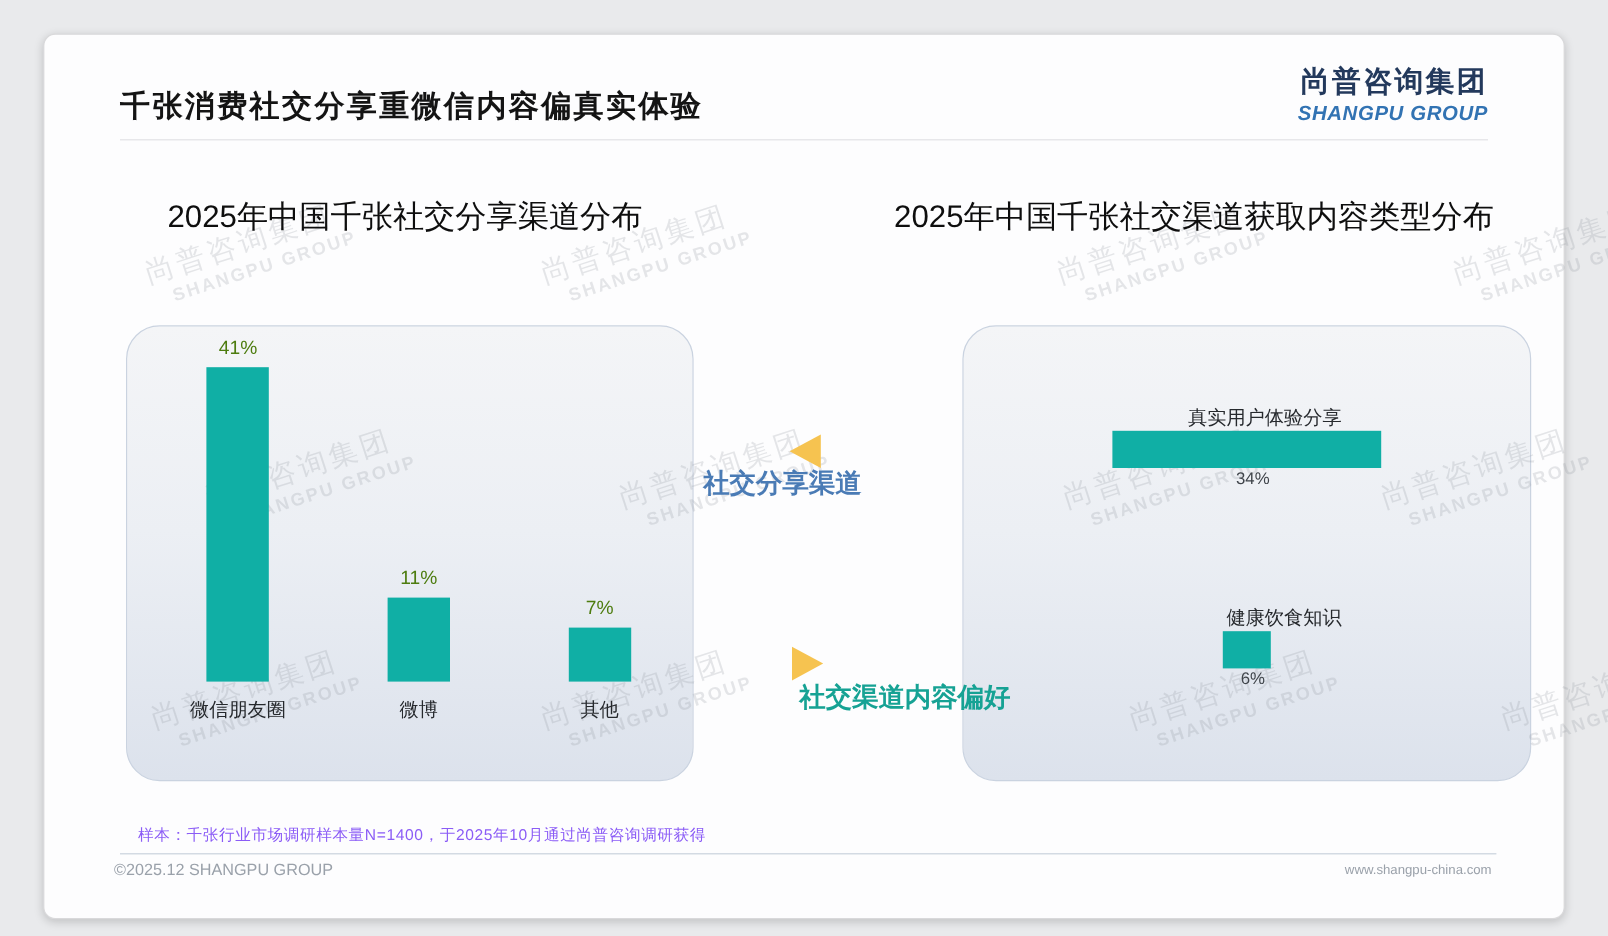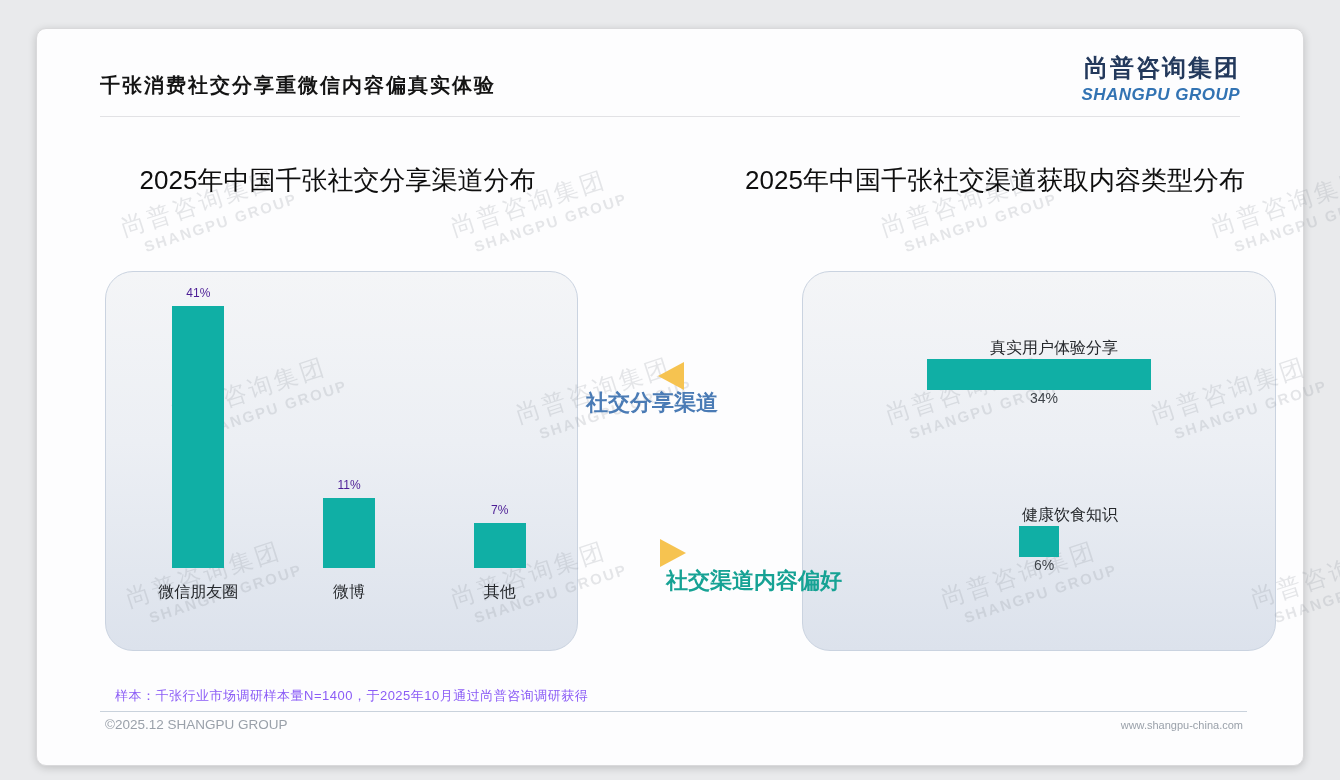--- a/index.html
+++ b/index.html
@@ -13,21 +13,21 @@
   #page { position:absolute; left:0; top:0; width:1340px; height:780px; }
 
   .white-card {
     position:absolute; left:36px; top:28px; width:1268px; height:738px;
     background:#FDFDFE; border:1px solid #D9D9DB; border-radius:10px;
     box-shadow:0 2px 8px rgba(0,0,0,0.18);
   }
 
   .main-title {
     position:absolute; left:100px; top:72px;
-    font-size:20px; font-weight:bold; letter-spacing:2px; color:#141414;
+    font-size:25px; font-weight:bold; letter-spacing:2px; color:#141414;
     white-space:nowrap; z-index:3;
   }
   .title-divider {
     position:absolute; left:100px; top:116px; width:1140px; height:1px;
     background:#E2E2E5; z-index:3;
   }
 
   .logo { position:absolute; right:100px; top:52px; display:flex; flex-direction:column; align-items:flex-end; z-index:3; }
   .logo-zh { font-size:24px; font-weight:bold; letter-spacing:2px; color:#23395C; }
   .logo-en { font-size:17px; font-weight:bold; font-style:italic; letter-spacing:0.5px; color:#3273B3; margin-top:1px; }
@@ -55,21 +55,21 @@
   }
   .wm .wm-zh { font-size:24px; letter-spacing:3px; }
   .wm .wm-en { font-size:15px; font-weight:bold; letter-spacing:2px; padding-left:16px; }
 
   
   #vchart {
     position:absolute; left:123px; top:281px; width:452px; height:322px;
     display:flex; align-items:flex-end; z-index:2;
   }
   .vcol { flex:1; display:flex; flex-direction:column; align-items:center; }
-  .vval { font-size:12px; color:#4c1d95; margin-bottom:6px; }
+  .vval { font-size:16px; color:#4d7c0f; margin-bottom:6px; }
   .vbar { width:52px; }
   .vlabel { font-size:16px; color:#26292D; margin-top:14px; white-space:nowrap; }
 
   
   #hchart {
     position:absolute; left:802px; top:288px; width:474px; height:335px;
     display:flex; flex-direction:column; justify-content:space-around; z-index:2;
   }
   .hrow { display:flex; align-items:center;flex-direction:column; }
   .hlabel { width:170px; text-align:right; font-size:16px; color:#26292D; margin-right:12px; white-space:nowrap; }
@@ -83,21 +83,21 @@
   .ann { position:absolute; font-size:22px; font-weight:bold; white-space:nowrap; z-index:2; }
   #ann-1 { left:586px; top:388px; color:#4A7BB5; }
   #ann-2 { left:666px; top:566px; color:#16A294; }
 
   
   .footer-note {
     position:absolute; left:115px; top:687px; font-size:13px; color:#8b5cf6;
     letter-spacing:0.5px; z-index:3;
   }
   .footer-divider { position:absolute; left:100px; top:711px; width:1147px; height:1px; background:#C9D2DC; z-index:3; }
-  .footer-copy { position:absolute; left:105px; top:717px; font-size:13.5px; color:#9AA1AA; z-index:3; }
+  .footer-copy { position:absolute; left:95px; top:717px; font-size:13.5px; color:#9AA1AA; z-index:3; }
   .footer-url  { position:absolute; right:97px; top:719px; font-size:11px; color:#9AA1AA; z-index:3; }
 </style>
 </head>
 <body>
 
 <div id="page">
 
   <div class="white-card"></div>
 
   <div class="panel left"></div>

